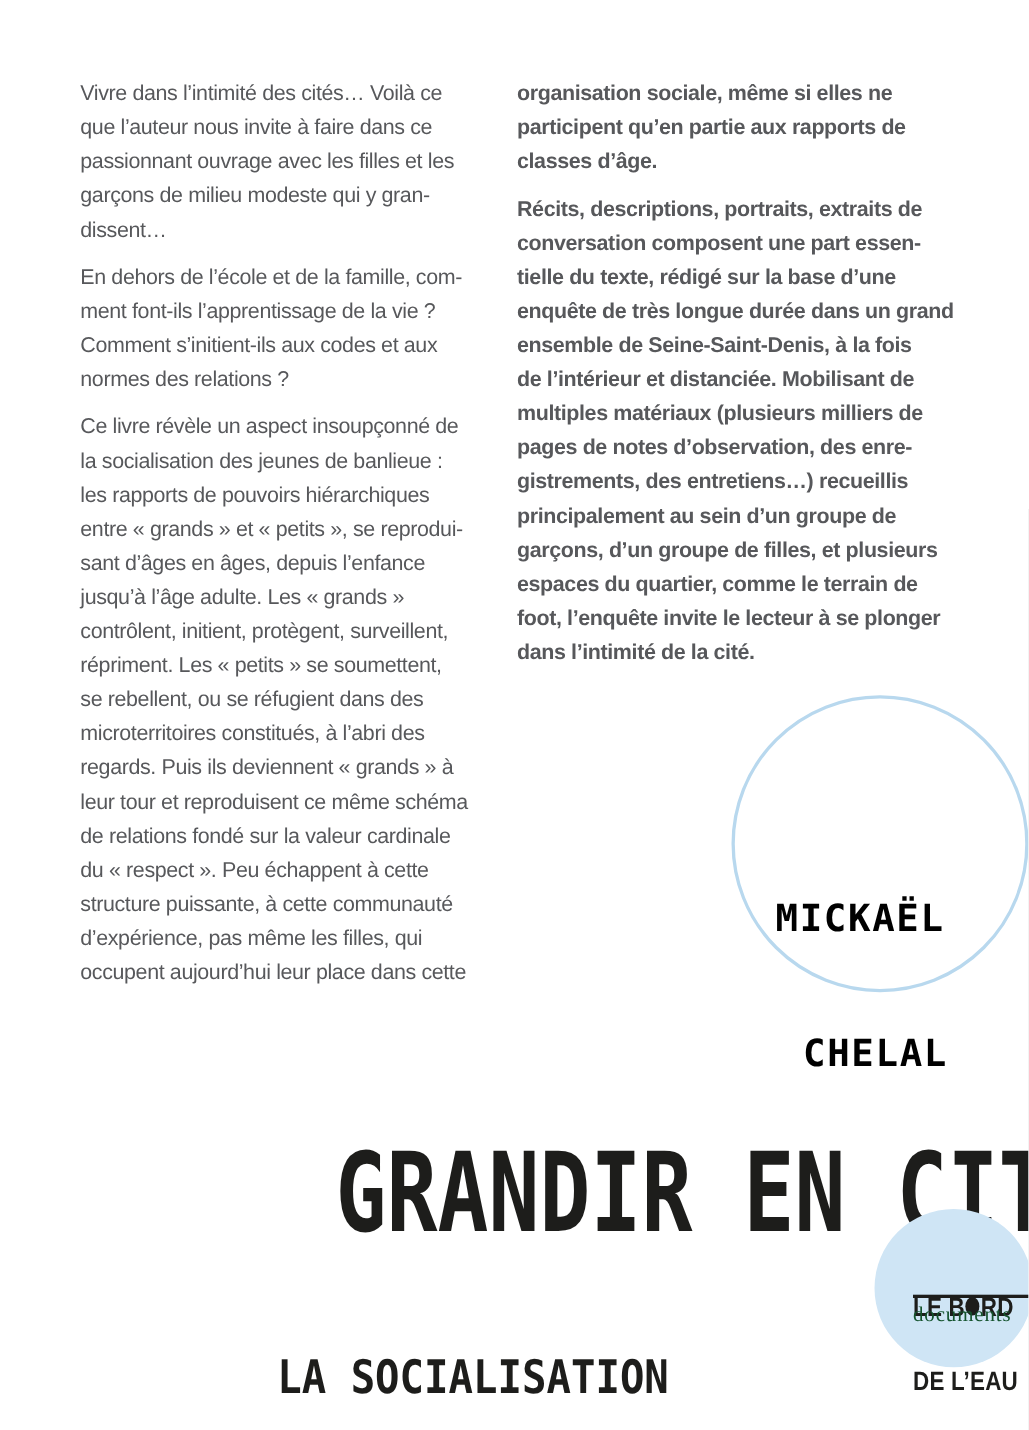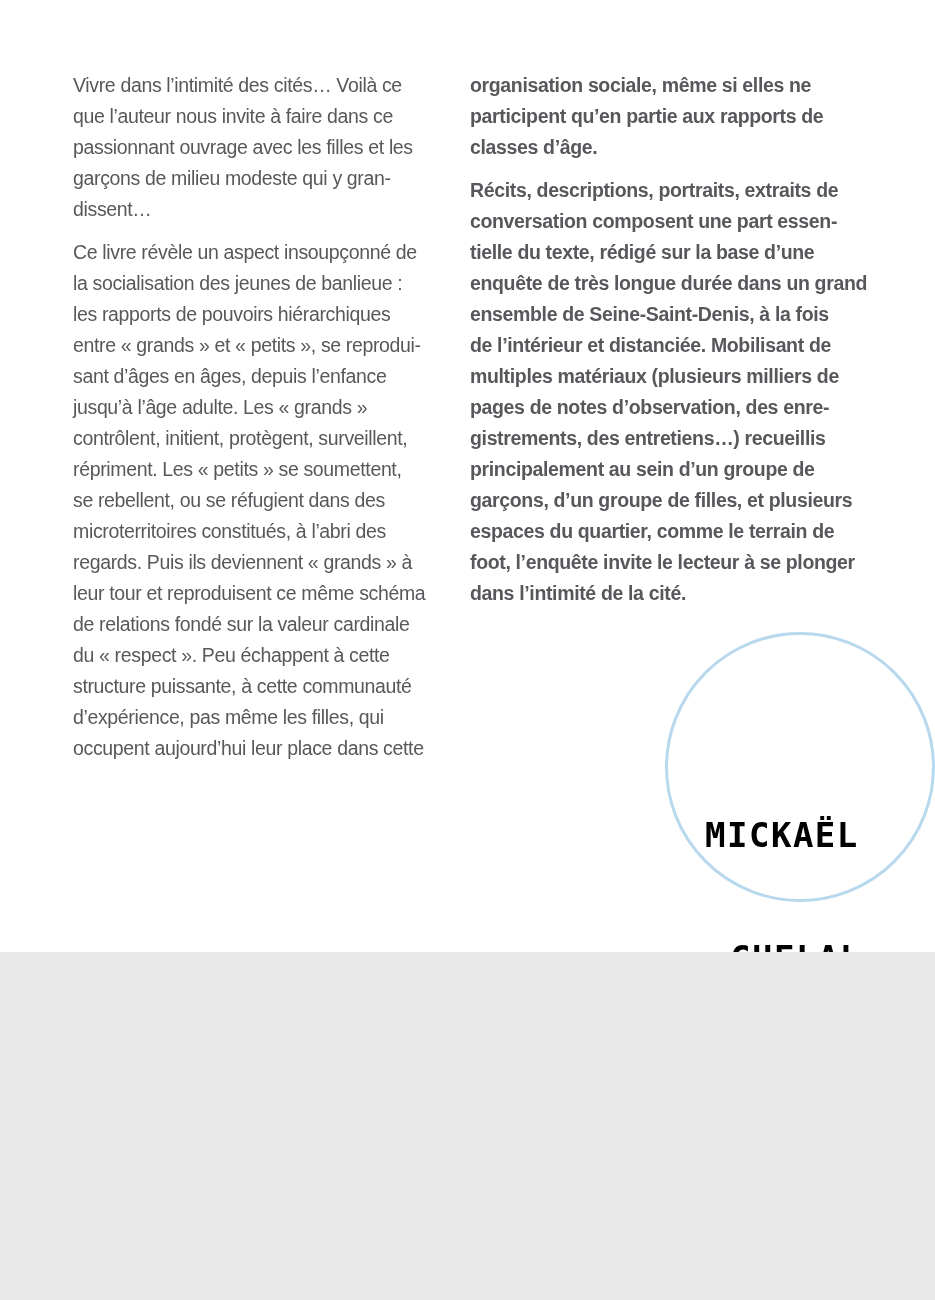--- a/index.html
+++ b/index.html
@@ -1,18 +1,18 @@
 <!DOCTYPE html>
 <html><head>
 <meta charset="utf-8">
 <style>
   html,body{margin:0;padding:0;background:#e9e9e9;}
   .page{
     position:relative;
-    width:935px;height:952px;
+    width:935px;height:1300px;
     margin:0 auto;
     background:#ffffff;
     overflow:hidden;
     font-family:"Liberation Sans",sans-serif;
   }
   
   .col{
     position:absolute;top:70px;width:435px;
     color:#57585b;
     font-size:19.5px;line-height:31px;letter-spacing:-0.35px;
@@ -97,20 +97,24 @@
 <body>
 
 <div class="page">
 
   <div class="col col-left">
     <p class="para">Vivre dans l’intimité des cités… Voilà ce
 que l’auteur nous invite à faire dans ce
 passionnant ouvrage avec les filles et les
 garçons de milieu modeste qui y gran-
 dissent…</p>
+    <p class="para">En dehors de l’école et de la famille, com-
+ment font-ils l’apprentissage de la vie ?
+Comment s’initient-ils aux codes et aux
+normes des relations ?</p>
     <p class="para">Ce livre révèle un aspect insoupçonné de
 la socialisation des jeunes de banlieue :
 les rapports de pouvoirs hiérarchiques
 entre « grands » et « petits », se reprodui-
 sant d’âges en âges, depuis l’enfance
 jusqu’à l’âge adulte. Les « grands »
 contrôlent, initient, protègent, surveillent,
 répriment. Les « petits » se soumettent,
 se rebellent, ou se réfugient dans des
 microterritoires constitués, à l’abri des

